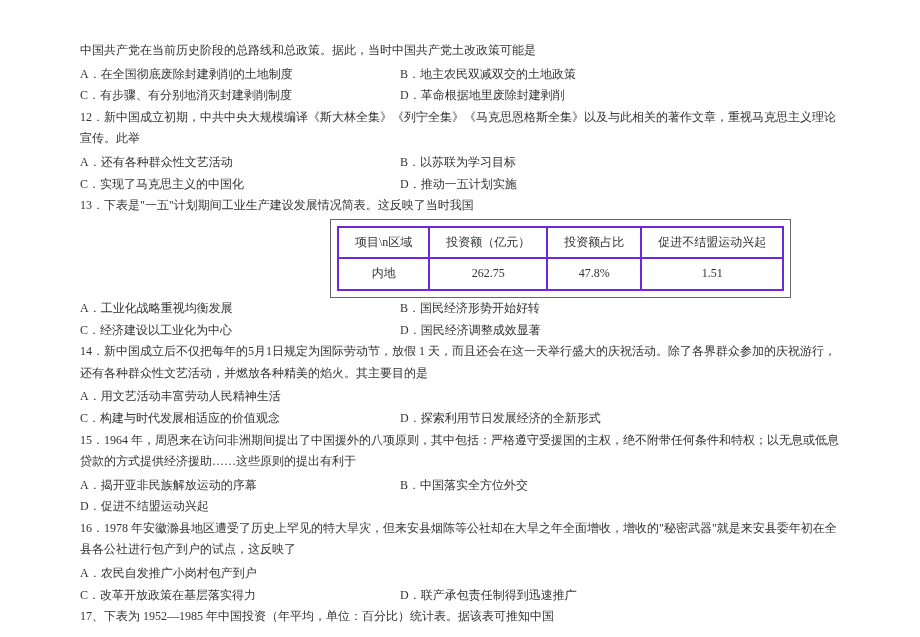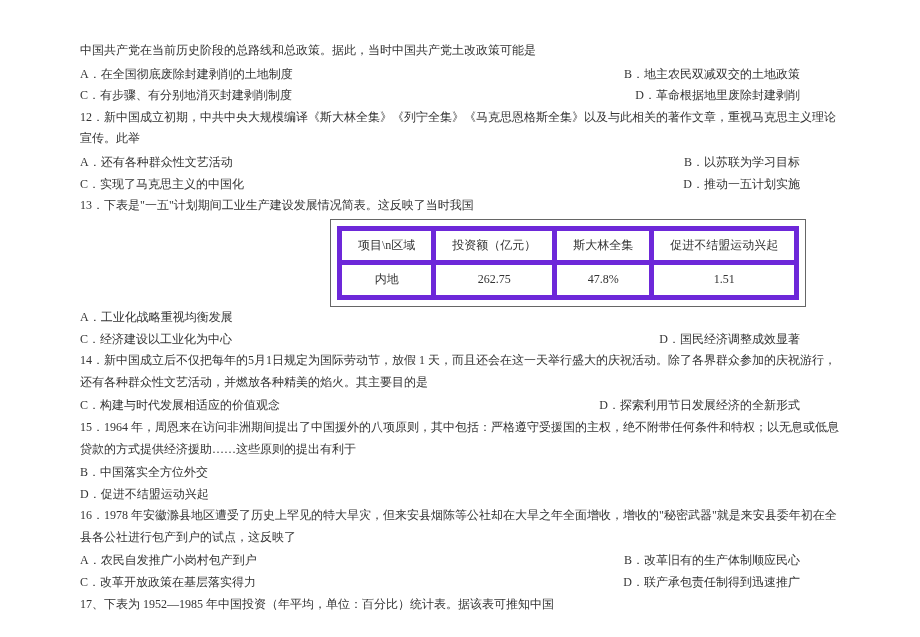--- a/index.html
+++ b/index.html
@@ -10,35 +10,34 @@
       margin: 0;
       padding: 40px 80px;
       line-height: 1.8;
     }
     .line {
       margin-bottom: 2px;
     }
     .options {
       display: flex;
       flex-wrap: wrap;
-      justify-content: space-between;
     }
     .opt {
       flex: 0 0 auto;
       margin-right: 40px;
     }
     .opt-wide {
       min-width: 280px;
     }
     table {
       border-collapse: collapse;
       margin: 8px auto 8px 200px;
     }
     td, th {
-      border: 5px solid #6d28d9;
+      border: 2px solid #6d28d9;
       padding: 4px 16px;
       text-align: center;
       font-weight: normal;
     }
     .table1-outer {
       border: 1px solid #666;
       padding: 6px;
       width: fit-content;
       margin-left: 250px;
     }
@@ -71,60 +70,62 @@
 </div>
 
 <div class="line">13．下表是"一五"计划期间工业生产建设发展情况简表。这反映了当时我国</div>
 
 <div class="table1-outer">
   <table class="table1">
     <tbody>
         <tr>
       <td>项目\n区域</td>
       <td>投资额（亿元）</td>
-      <td>斯大林全集</td>
+      <td>投资额占比</td>
       <td>促进不结盟运动兴起</td>
     </tr>
     <tr>
       <td>内地</td>
       <td>262.75</td>
       <td>47.8%</td>
       <td>1.51</td>
     </tr>
   </tbody>
     </table>
 </div>
 
 <div class="options">
   <div class="opt opt-wide">A．工业化战略重视均衡发展</div>
+  <div class="opt">B．国民经济形势开始好转</div>
 </div>
 <div class="options">
   <div class="opt opt-wide">C．经济建设以工业化为中心</div>
   <div class="opt">D．国民经济调整成效显著</div>
 </div>
 
 <div class="line">14．新中国成立后不仅把每年的5月1日规定为国际劳动节，放假 1 天，而且还会在这一天举行盛大的庆祝活动。除了各界群众参加的庆祝游行，还有各种群众性文艺活动，并燃放各种精美的焰火。其主要目的是</div>
 <div class="options">
+  <div class="opt opt-wide">A．用文艺活动丰富劳动人民精神生活</div>
 </div>
 <div class="options">
   <div class="opt opt-wide">C．构建与时代发展相适应的价值观念</div>
   <div class="opt">D．探索利用节日发展经济的全新形式</div>
 </div>
 
 <div class="line">15．1964 年，周恩来在访问非洲期间提出了中国援外的八项原则，其中包括：严格遵守受援国的主权，绝不附带任何条件和特权；以无息或低息贷款的方式提供经济援助……这些原则的提出有利于</div>
 <div class="options">
+  <div class="opt opt-wide">A．揭开亚非民族解放运动的序幕</div>
   <div class="opt">B．中国落实全方位外交</div>
 </div>
 <div class="options">
   <div class="opt">D．促进不结盟运动兴起</div>
 </div>
 
 <div class="line">16．1978 年安徽滁县地区遭受了历史上罕见的特大旱灾，但来安县烟陈等公社却在大旱之年全面增收，增收的"秘密武器"就是来安县委年初在全县各公社进行包产到户的试点，这反映了</div>
 <div class="options">
   <div class="opt opt-wide">A．农民自发推广小岗村包产到户</div>
-  <div class="opt">B．改革旧有的生产体制顺应民心</div>
 </div>
 <div class="options">
   <div class="opt opt-wide">C．改革开放政策在基层落实得力</div>
   <div class="opt">D．联产承包责任制得到迅速推广</div>
 </div>
 
 <div class="line">17、下表为 1952—1985 年中国投资（年平均，单位：百分比）统计表。据该表可推知中国</div>
 
 </body></html>

